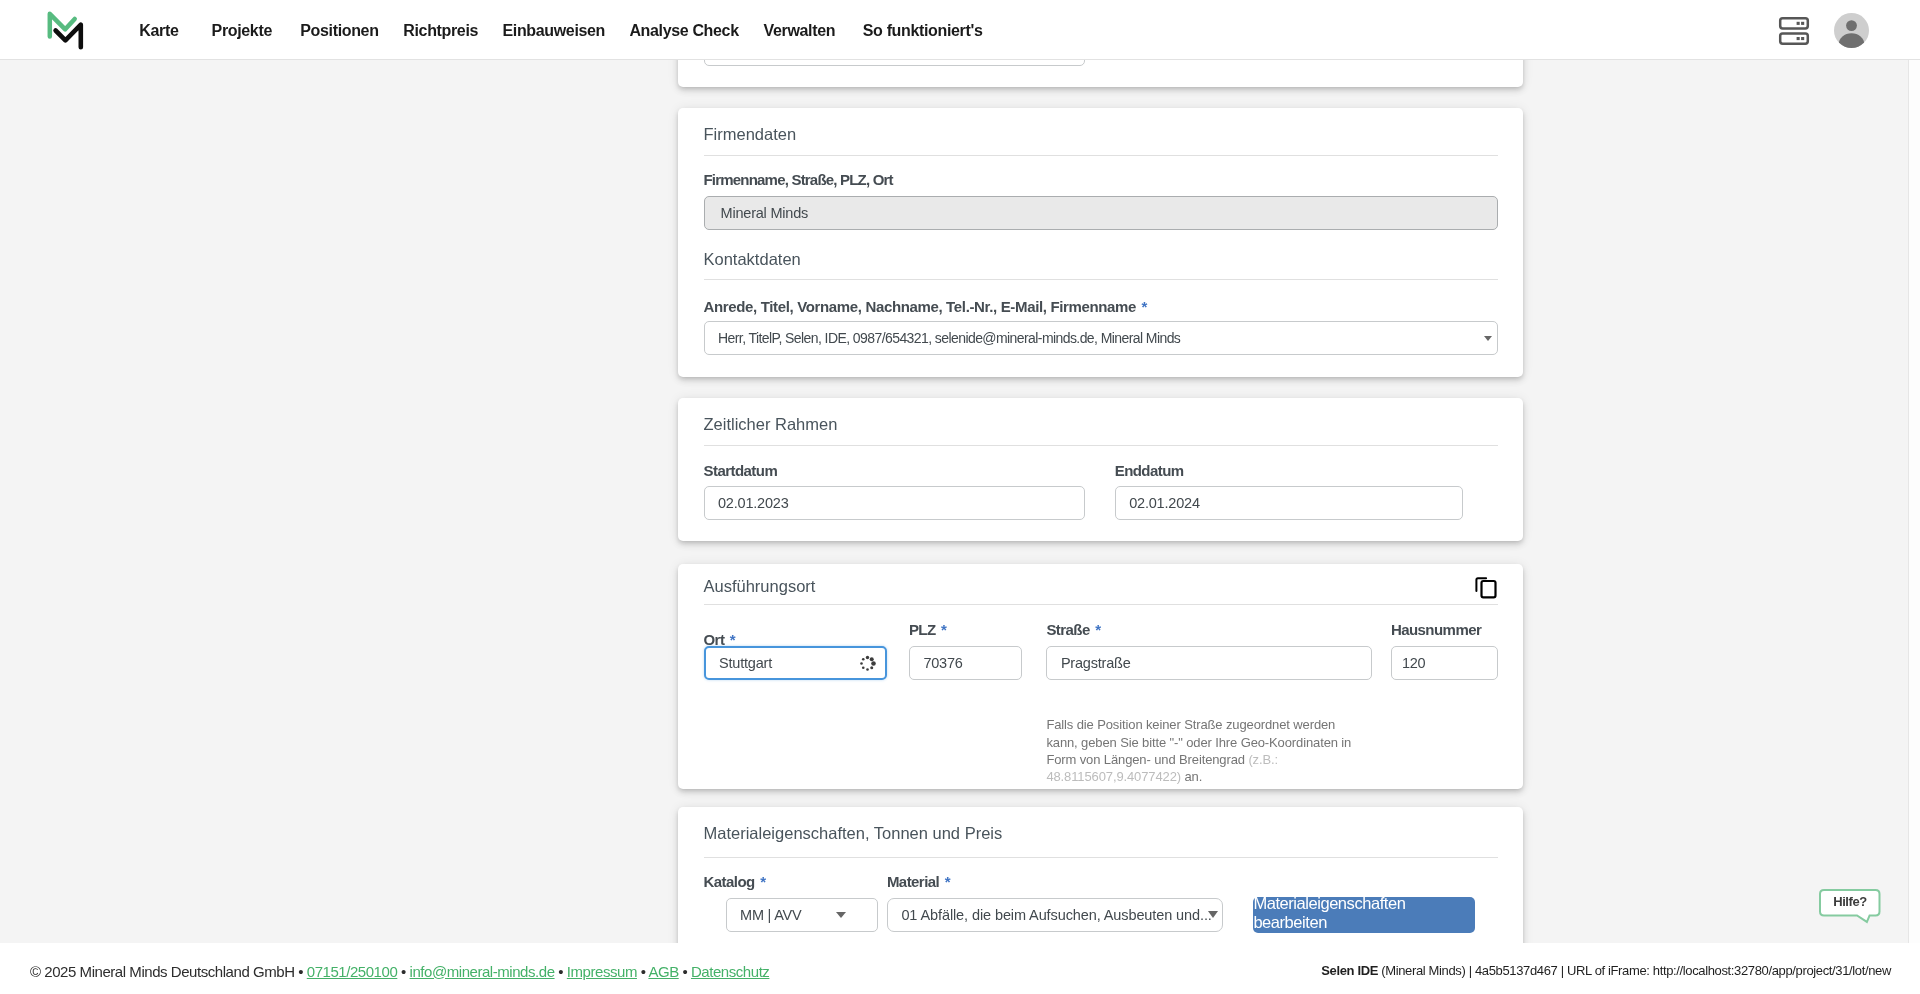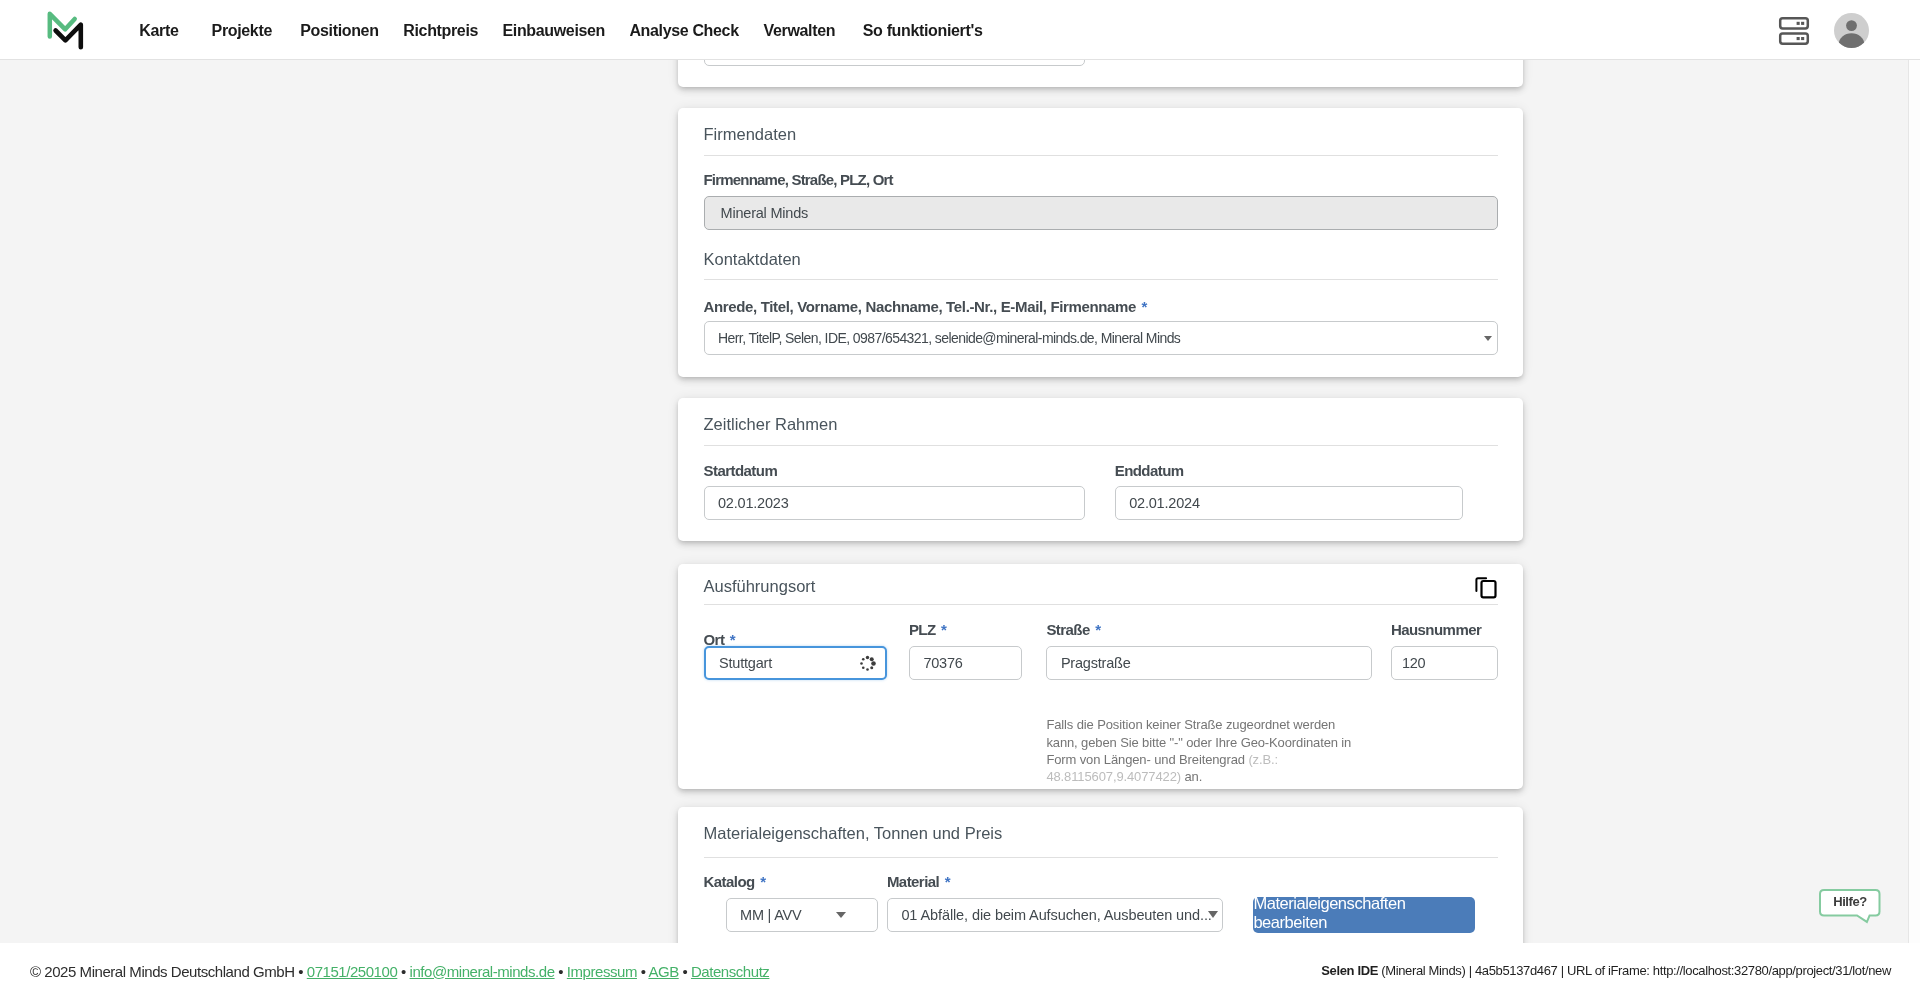--- a/index.html
+++ b/index.html
@@ -89,21 +89,21 @@
   <div class="help" style="left:368.9px; top:121.4px; width:330px;margin-top:31px;">Falls die Position keiner Straße zugeordnet werden<br>kann, geben Sie bitte "-" oder Ihre Geo-Koordinaten in<br>Form von Längen- und Breitengrad <span class="lt">(z.B.:</span><br><span class="lt">48.8115607,9.4077422)</span> an.</div>
 </div>
 
 <div class="card" id="card4" style="top:807px; height:200px;">
   <div class="hd" style="top:18.2px;">Materialeigenschaften, Tonnen und Preis</div>
   <div class="hr" style="top:50px;"></div>
   <div class="lbl" style="left:26px; top:66.5px;">Katalog<span class="req">*</span></div>
   <div class="lbl" style="left:209.4px; top:66.5px;">Material<span class="req">*</span></div>
   <div class="inp" style="left:36px; top:91px; width:152.7px;margin-left:12px;">MM | AVV</div>
   <div class="arrow" style="left:158px; top:105px;"></div>
-  <div class="inp" style="left:209.4px; top:91px; width:336px; padding-right:2px; letter-spacing:-0.1px;">01 Abfälle, die beim Aufsuchen, Ausbeuten und...</div>
+  <div class="inp" style="left:209.4px; top:91px; width:336px; padding-right:2px; letter-spacing:-0.1px;border-radius:7px;">01 Abfälle, die beim Aufsuchen, Ausbeuten und...</div>
   <div class="arrow" style="left:530px; top:103.5px; border-left-width:5.5px; border-right-width:5.5px; border-top-width:7px;"></div>
   <div class="abs" style="left:575.9px; top:90px; width:222px; height:35.5px; background:#4b7cb9; border-radius:5px;
        display:flex; align-items:center; justify-content:center; padding-bottom:4px; color:#fff; font-size:16.5px; letter-spacing:-0.45px;">Materialeigenschaften bearbeiten</div>
 </div>
 
 <div id="nav">
   <svg class="abs" style="left:44px; top:9px;" width="42" height="42" viewBox="0 0 42 42">
     <polyline points="5.8,27.6 5.8,4.8 21.2,20.3 30.7,10" fill="none" stroke="#57bb80" stroke-width="4.5" stroke-linecap="round" stroke-linejoin="round"></polyline>
     <polyline points="11.6,21.5 21.4,31.3 36.8,15.7 36.8,38.3" fill="none" stroke="#0d0d0d" stroke-width="4.6" stroke-linecap="round" stroke-linejoin="round"></polyline>
   </svg>

